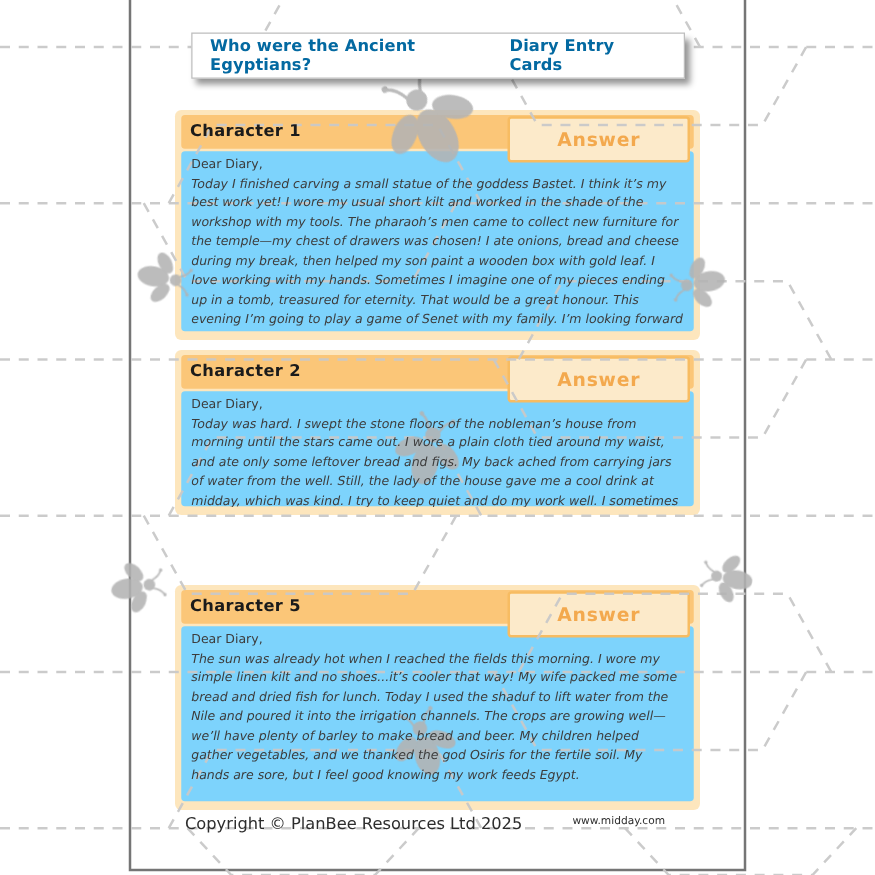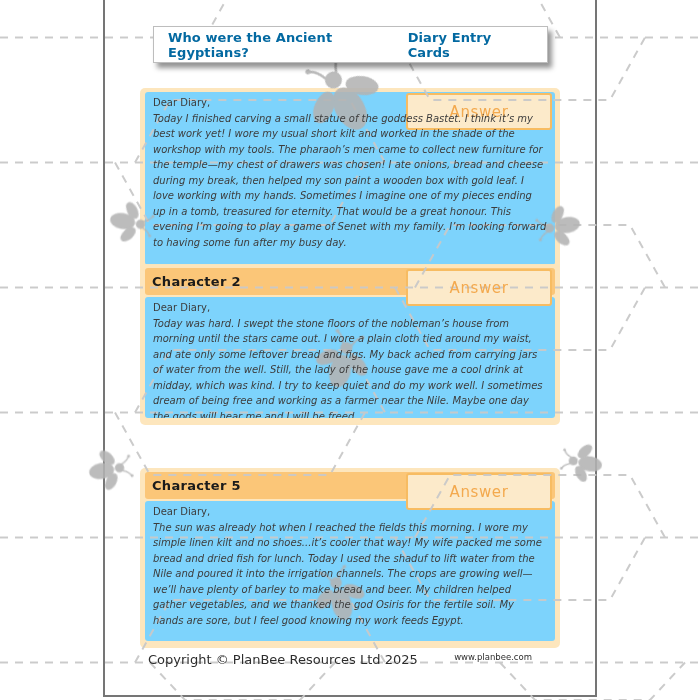--- a/index.html
+++ b/index.html
@@ -30,21 +30,21 @@
     font-size:13px;font-weight:600;color:#0369a1;letter-spacing:0.1px;
   }
   
   .card{
     position:absolute;left:140px;width:420px;
     background:rgba(253,229,186,0.96);border-radius:5px;
     box-sizing:border-box;padding:4px 5px 7px 5px;
     display:flex;flex-direction:column;
   }
   .card-1{top:88px;height:184px;}
-  .card-2{top:264px;height:161px;}
+  .card-2{top:280px;height:132px;}
   .card-3{top:468px;height:180px;}
   .card-head{
     height:27px;border-radius:3px;background:#fbc678;
     display:flex;align-items:center;flex:0 0 auto;margin-bottom:2px;
   }
   .card-label{
     position:relative;z-index:4;
     font-size:13px;font-weight:bold;color:#1b1b1b;
     letter-spacing:0.3px;padding-left:7px;
   }
@@ -60,38 +60,41 @@
     position:relative;z-index:4;
     font-size:10px;line-height:15.5px;color:#3c3c3c;font-style:italic;
   }
   .answer-box{
     position:absolute;right:8px;top:5px;width:146px;height:37px;
     background:#fceaca;border:2px solid #f7bc62;border-radius:3px;
     box-sizing:border-box;display:flex;align-items:center;justify-content:center;
   }
   .answer-label{
     position:relative;z-index:4;
-    font-size:15px;font-weight:normal;color:#f3a94e;letter-spacing:0.6px;
+    font-size:15px;font-weight:bold;color:#f3a94e;letter-spacing:0.6px;
   }
   
   .footer-copyright{
     position:absolute;left:148px;top:652px;z-index:4;
     font-size:13px;color:#2d2d2d;
   }
   .footer-website{
     position:absolute;right:168px;top:652px;z-index:4;
     font-size:8.5px;color:#2d2d2d;
   }
 </style>
 </head>
 <body>
 
 <div class="page"></div>
 
 <div class="card card-1">
+  <div class="card-head">
+    <span class="card-label">Character 1</span>
+  </div>
   <div class="answer-box">
     <span class="answer-label">Answer</span>
   </div>
   <div class="card-body">
     <div class="salutation">Dear Diary,</div>
     <div class="entry">Today I finished carving a small statue of the goddess Bastet. I think it’s my best work yet! I wore my usual short kilt and worked in the shade of the workshop with my tools. The pharaoh’s men came to collect new furniture for the temple—my chest of drawers was chosen! I ate onions, bread and cheese during my break, then helped my son paint a wooden box with gold leaf. I love working with my hands. Sometimes I imagine one of my pieces ending up in a tomb, treasured for eternity. That would be a great honour. This evening I’m going to play a game of Senet with my family. I’m looking forward to having some fun after my busy day.</div>
   </div>
 </div>
 
 <div class="card card-2">
@@ -114,21 +117,21 @@
   <div class="answer-box">
     <span class="answer-label">Answer</span>
   </div>
   <div class="card-body">
     <div class="salutation">Dear Diary,</div>
     <div class="entry">The sun was already hot when I reached the fields this morning. I wore my simple linen kilt and no shoes...it’s cooler that way! My wife packed me some bread and dried fish for lunch. Today I used the shaduf to lift water from the Nile and poured it into the irrigation channels. The crops are growing well—we’ll have plenty of barley to make bread and beer. My children helped gather vegetables, and we thanked the god Osiris for the fertile soil. My hands are sore, but I feel good knowing my work feeds Egypt.</div>
   </div>
 </div>
 
 <div class="footer-copyright">Copyright © PlanBee Resources Ltd 2025</div>
-<div class="footer-website">www.planbee.com</div>
+<div class="footer-website">www.midday.com</div>
 
 <svg class="decor" viewBox="0 0 700 700" xmlns="http://www.w3.org/2000/svg">
   <defs>
     <symbol id="bee" viewBox="0 0 100 100">
       <g fill="#b3b3b3" stroke="none">
         <path d="M44,22 Q40,11 33,8" fill="none" stroke="#b3b3b3" stroke-width="2.6" stroke-linecap="round"></path>
         <path d="M56,22 Q60,11 67,8" fill="none" stroke="#b3b3b3" stroke-width="2.6" stroke-linecap="round"></path>
         <circle cx="32" cy="7" r="2.6"></circle>
         <circle cx="68" cy="7" r="2.6"></circle>
         <circle cx="50" cy="27" r="8.5"></circle>

